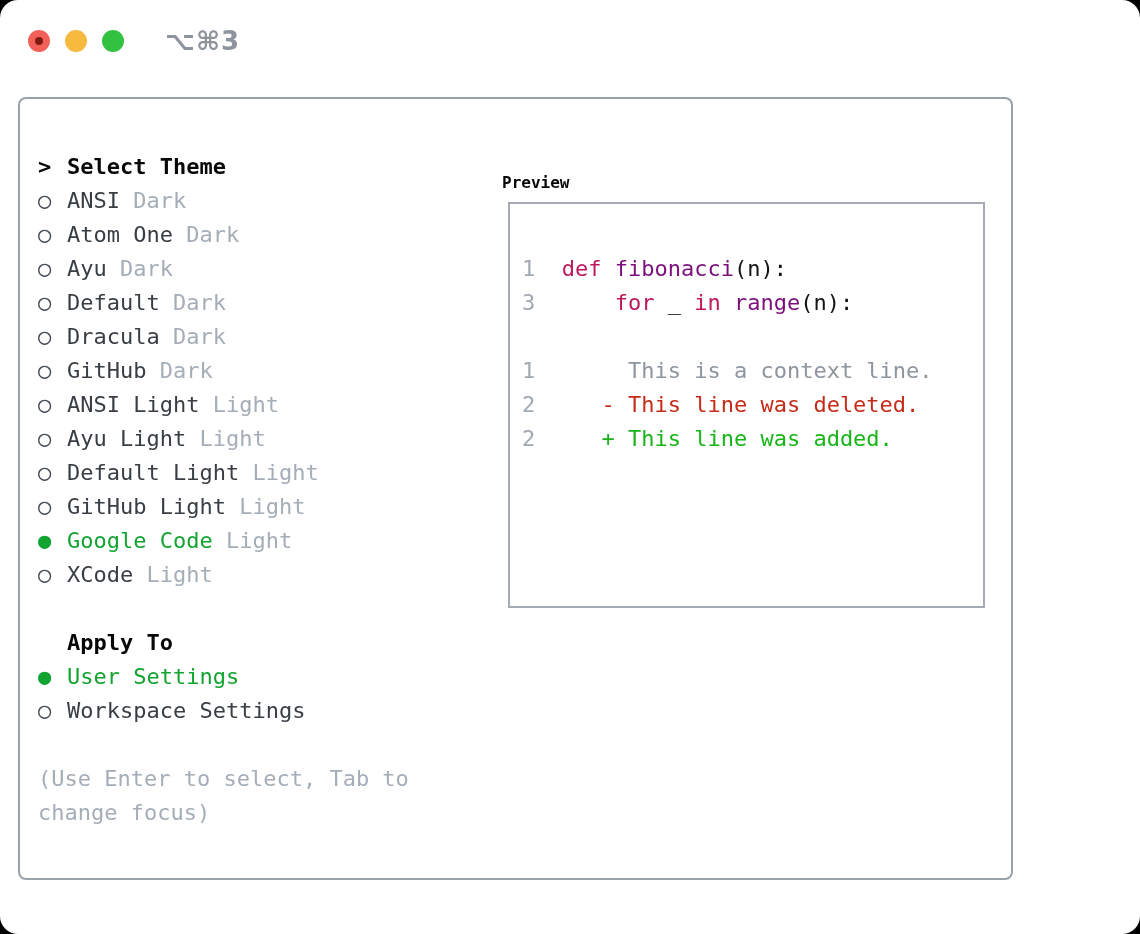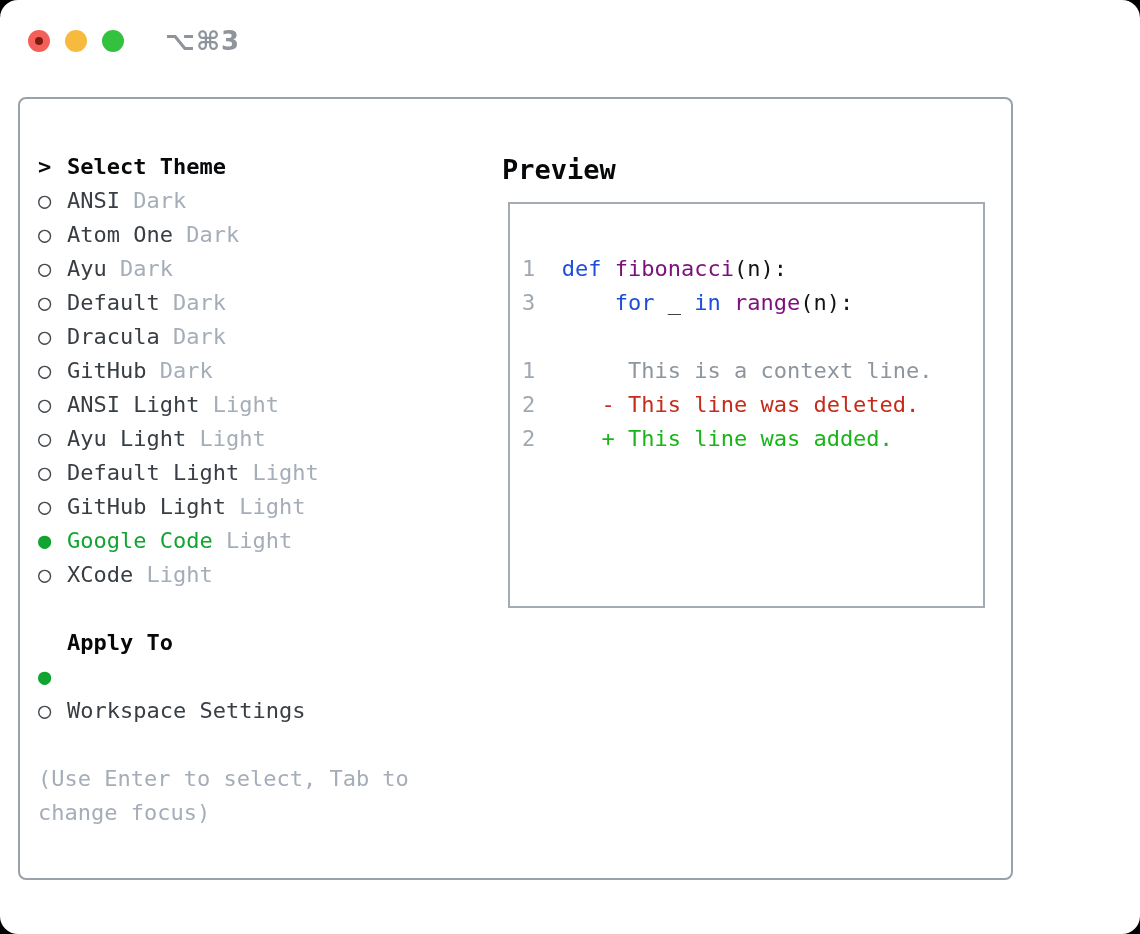--- a/index.html
+++ b/index.html
@@ -35,32 +35,32 @@
   .hdr-marker{color:#06080a;font-weight:700;}
   .hdr-title{font-weight:700;color:#06080a;}
   .item-label{color:#383e44;}
   .item-variant{color:#a4adb8;margin-left:1ch;}
   .row.selected .item-label,.row.selected .marker{color:#12a430;}
   .apply-block{margin-top:34px;}
   .hint{margin-top:34px;color:#a4adb8;}
   .hint div{height:34px;line-height:34px;white-space:pre;}
   
   .preview-title{
-    position:absolute;left:482px;top:54px;height:34px;line-height:34px;
-    font-size:27px;font-weight:700;color:#06080a;
+    position:absolute;left:482px;top:67px;height:34px;line-height:34px;
+    font-size:16px;font-weight:700;color:#06080a;
   }
   .preview-box{
     position:absolute;left:488px;top:103px;width:477px;height:406px;
     border:2px solid #a5abb4;box-sizing:border-box;background:#fff;
     padding:48px 0 0 12px;font-size:22px;line-height:34px;overflow:hidden;
   }
   .pline{white-space:pre;height:34px;}
   .lineno{display:inline-block;width:2ch;color:#a0a8b2;}
   .tk-plain{color:#111315;}
-  .tk-keyword{color:#1d4ed8;}
+  .tk-keyword{color:#be185d;}
   .tk-title{color:#7c0f7c;}
   .tk-number{color:#0e6868;}
   .tk-context{color:#8d959e;margin-top:19px;}
   .tk-deleted{color:#c62b1a;margin-top:26px;}
   .tk-added{color:#17b517;}
 </style>
 </head>
 <body>
 
 <div class="window">
@@ -96,21 +96,21 @@
           <div class="row selected"><span class="marker">●</span><span class="item-label">Google Code</span><span class="item-variant">Light</span></div>
           <div class="row"><span class="marker">○</span><span class="item-label">XCode</span><span class="item-variant">Light</span></div>
         </div>
 
       <div class="apply-block">
         <div class="row">
           <span class="marker"></span>
           <span class="hdr-title">Apply To</span>
         </div>
         <div id="apply-list">
-            <div class="row selected"><span class="marker">●</span></div>
+            <div class="row selected"><span class="marker">●</span><span class="item-label">User Settings</span></div>
             <div class="row"><span class="marker">○</span><span class="item-label">Workspace Settings</span></div>
           </div>
       </div>
 
       <div class="hint">
         <div>(Use Enter to select, Tab to</div>
         <div>change focus)</div>
       </div>
     </div>
 

